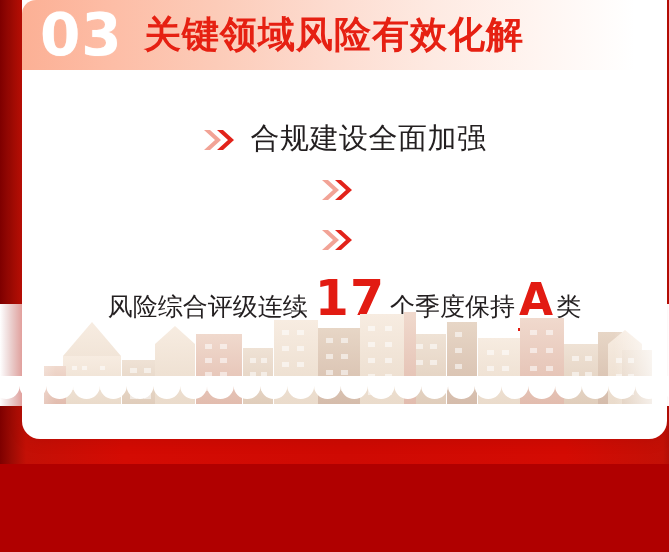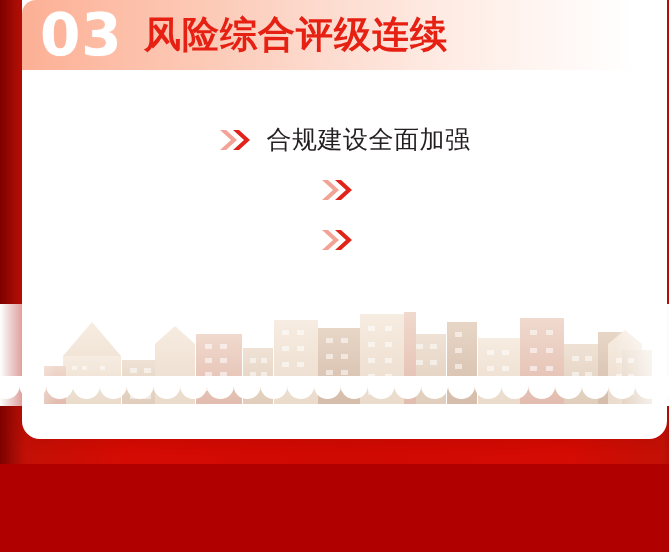--- a/index.html
+++ b/index.html
@@ -78,21 +78,21 @@
     display:flex;align-items:center;justify-content:center;
     height:50px;
   }
   .chev{
     display:inline-flex;align-items:center;
     margin-right:14px;flex:none;
     position:relative;top:1px;
   }
   .chev svg{display:block;}
   .bullet-text{
-    font-size:25px;color:#231f20;font-weight:500;
+    font-size:29px;color:#231f20;font-weight:500;
     letter-spacing:.5px;
     font-family:"DejaVu Sans","Liberation Sans",sans-serif;
     white-space:nowrap;
   }
 
   
   .highlight-row{
     position:absolute;left:0;right:0;top:300px;
     display:flex;align-items:baseline;justify-content:center;
     white-space:nowrap;
@@ -141,21 +141,21 @@
 <div id="stage">
 
   <div class="bg-base"></div>
   <div class="bg-top-red"></div>
   <div class="bg-bottom-red"></div>
 
   <div class="card">
 
     <div class="header-band">
       <div class="badge-03">03</div>
-      <div class="title-main">风险综合评级连续</div>
+      <div class="title-main">关键领域风险有效化解</div>
     </div>
 
     <div class="bullets">
 
       <div class="bullet-row">
         <span class="chev">
           <svg width="34" height="24" viewBox="0 0 34 24">
             <path d="M1 2 L12 12 L1 22 L7 22 L18 12 L7 2 Z" fill="#f2a396"></path>
             <path d="M14 2 L25 12 L14 22 L20 22 L31 12 L20 2 Z" fill="#e2231a"></path>
           </svg>
@@ -176,20 +176,27 @@
         <span class="chev">
           <svg width="34" height="24" viewBox="0 0 34 24">
             <path d="M1 2 L12 12 L1 22 L7 22 L18 12 L7 2 Z" fill="#f2a396"></path>
             <path d="M14 2 L25 12 L14 22 L20 22 L31 12 L20 2 Z" fill="#e2231a"></path>
           </svg>
         </span>
       </div>
 
     </div>
 
+    <div class="highlight-row">
+      <span class="hl-text">风险综合评级连续</span>
+      <span class="hl-num">17</span>
+      <span class="hl-text">个季度保持</span>
+      <span class="hl-grade">A</span>
+      <span class="hl-text">类</span>
+    </div>
 
   </div>
 
   <div class="skyline">
     <svg width="669" height="160" viewBox="0 0 669 160">
       <defs>
         <linearGradient id="bl" x1="0" y1="0" x2="0" y2="1">
           <stop offset="0%" stop-color="#f7ece1"></stop>
           <stop offset="100%" stop-color="#eadbcb"></stop>
         </linearGradient>

